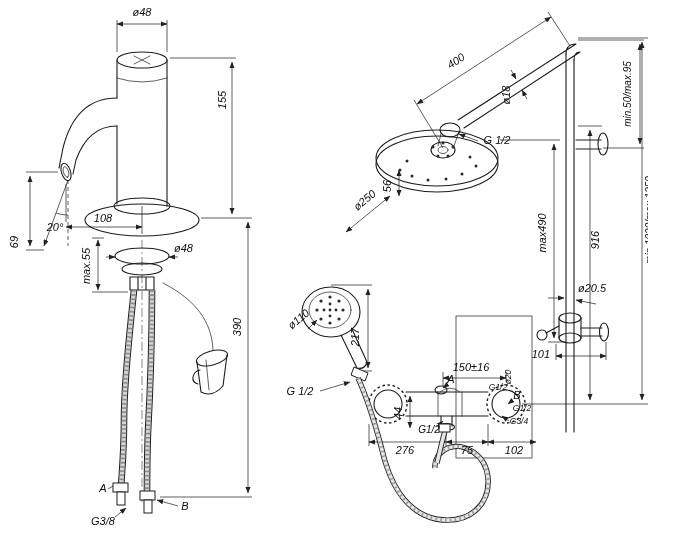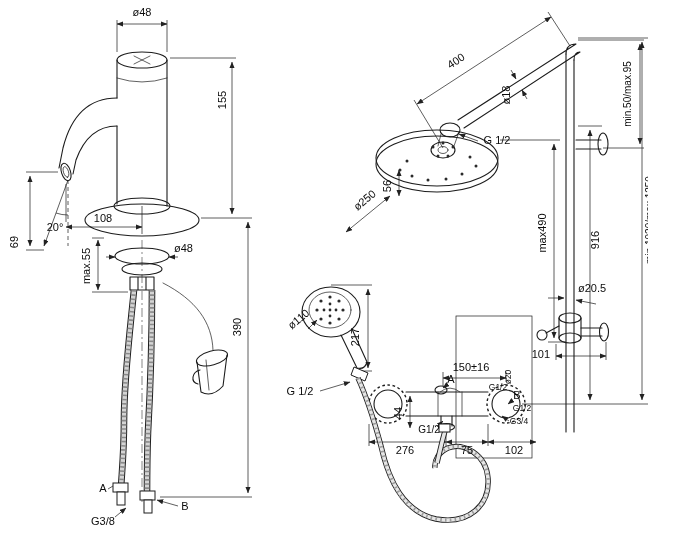--- a/index.html
+++ b/index.html
@@ -1,16 +1,16 @@
 <!DOCTYPE html>
 <html><head>
 <meta charset="utf-8">
 <style>
   html,body { margin:0; padding:0; background:#ffffff; }
-  .stage { position:relative; width:648px; height:546px; background:#ffffff; overflow:hidden; }
+  .stage { position:relative; width:648px; height:546px; background:#ffffff; overflow:hidden;font-style:italic; }
   svg { display:block; }
   .ln  { fill:none; stroke:#1c1c1c; stroke-width:1.1; stroke-linecap:round; stroke-linejoin:round; }
   .lt  { fill:none; stroke:#1c1c1c; stroke-width:0.7; stroke-linecap:round; }
   .dim { fill:none; stroke:#2a2a2a; stroke-width:0.75; }
   .cl  { fill:none; stroke:#555;   stroke-width:0.7; stroke-dasharray:9 3 2 3; }
   .dsh { stroke-dasharray:4 3; }
   .wf  { fill:#ffffff; stroke:#1c1c1c; stroke-width:1; }
   .dot { fill:#2a2a2a; stroke:none; }
   .knl { fill:none; stroke:#1c1c1c; stroke-width:1.4; stroke-dasharray:2.6 2.6; }
   .hA { fill:none; stroke:#1e1e1e; stroke-width:6.6; } 

